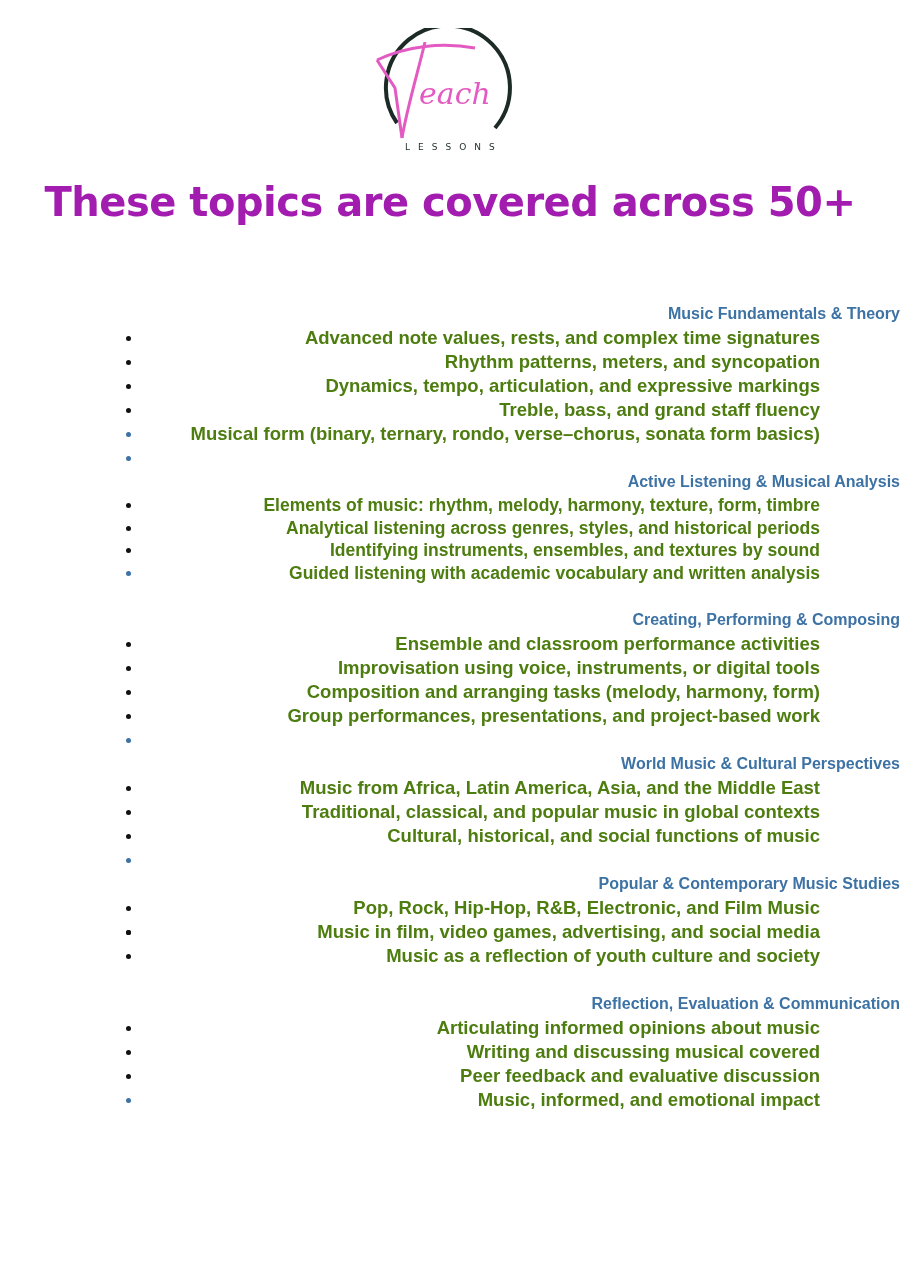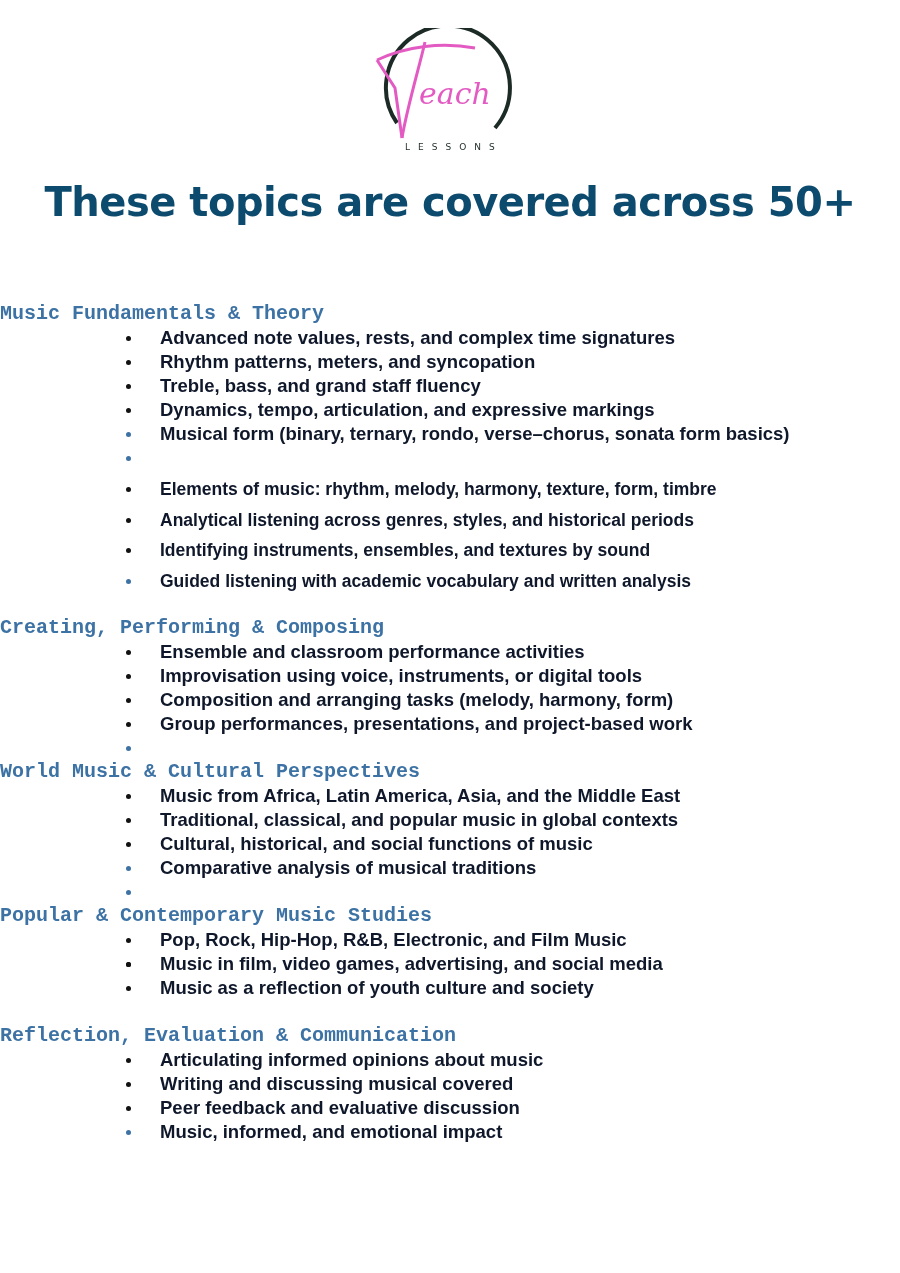--- a/index.html
+++ b/index.html
@@ -6,41 +6,41 @@
     html, body { width: 900px; height: 1273px; background: #ffffff; overflow: hidden; }
     body { position: relative; font-family: "Liberation Sans", sans-serif; }
 
     .logo {
       position: absolute; left: 367px; top: 28px; width: 150px; height: 130px;
     }
     .logo svg { width: 150px; height: 130px; display: block; }
 
     .headline {
       position: absolute; left: 0; top: 174px; width: 900px;
-      text-align: center; color: #0c4a6e;
+      text-align: center; color: #a21caf;
       font-family: "DejaVu Sans", sans-serif; font-weight: bold;
       font-size: 40px; line-height: 56px; letter-spacing: -0.5px;
     }
 
     .content {
       position: absolute; left: 0; top: 302px; width: 900px;
     }
 
     .section-title {
-      text-align: left; color: #3d72a4;
-      font-family: Liberation Mono, monospace; font-weight: bold;
-      font-size: 20px; height: 24px; line-height: 24px;
+      text-align: right; color: #3d72a4;
+      font-family: Liberation Sans, sans-serif; font-weight: bold;
+      font-size: 16px; height: 24px; line-height: 24px;
     }
 
     .item {
-      position: relative; text-align: left; color: #0f172a;
+      position: relative; text-align: right; color: #4d7c0f;
       font-family: "Liberation Sans", sans-serif; font-weight: bold;
       font-size: 18.5px; line-height: 24px; padding: 0 80px 0 160px;
     }
-    .item.tight { line-height: 22.5px; font-size: 17.5px; margin-top: 8px; }
+    .item.tight { line-height: 22.5px; font-size: 17.5px; }
 
     .bullet {
       position: absolute; left: 126px; top: 10px;
       width: 5px; height: 5px; border-radius: 50%; background: #111111;
     }
     .bullet.blue { background: #3d72a4; }
     .item.tight .bullet { top: 9px; }
 
     .empty-item { position: relative; height: 24px; }
     .empty-item .bullet { top: 10px; }
@@ -64,29 +64,30 @@
 <div class="headline">
   <div>These topics are covered across 50+</div>
 </div>
 
 <div class="content">
 
   <div>
     <div class="section-title">Music Fundamentals &amp; Theory</div>
     <div class="item"><span class="bullet"></span><span>Advanced note values, rests, and complex time signatures</span></div>
     <div class="item"><span class="bullet"></span><span>Rhythm patterns, meters, and syncopation</span></div>
+    <div class="item"><span class="bullet"></span><span>Dynamics, tempo, articulation, and expressive markings</span></div>
     <div class="item"><span class="bullet"></span><span>Treble, bass, and grand staff fluency</span></div>
-    <div class="item"><span class="bullet"></span><span>Dynamics, tempo, articulation, and expressive markings</span></div>
     <div class="item"><span class="bullet blue"></span><span>Musical form (binary, ternary, rondo, verse–chorus, sonata form basics)</span></div>
     <div class="empty-item">
         <span class="bullet blue"></span>
       </div>
   </div>
 
   <div>
+    <div class="section-title">Active Listening &amp; Musical Analysis</div>
     <div class="item tight"><span class="bullet"></span><span>Elements of music: rhythm, melody, harmony, texture, form, timbre</span></div>
     <div class="item tight"><span class="bullet"></span><span>Analytical listening across genres, styles, and historical periods</span></div>
     <div class="item tight"><span class="bullet"></span><span>Identifying instruments, ensembles, and textures by sound</span></div>
     <div class="item tight"><span class="bullet blue"></span><span>Guided listening with academic vocabulary and written analysis</span></div>
     <div class="spacer"></div>
   </div>
 
   <div>
     <div class="section-title">Creating, Performing &amp; Composing</div>
     <div class="item"><span class="bullet"></span><span>Ensemble and classroom performance activities</span></div>
@@ -96,21 +97,20 @@
     <div class="empty-item">
         <span class="bullet blue"></span>
       </div>
   </div>
 
   <div>
     <div class="section-title">World Music &amp; Cultural Perspectives</div>
     <div class="item"><span class="bullet"></span><span>Music from Africa, Latin America, Asia, and the Middle East</span></div>
     <div class="item"><span class="bullet"></span><span>Traditional, classical, and popular music in global contexts</span></div>
     <div class="item"><span class="bullet"></span><span>Cultural, historical, and social functions of music</span></div>
-    <div class="item"><span class="bullet blue"></span><span>Comparative analysis of musical traditions</span></div>
     <div class="empty-item">
         <span class="bullet blue"></span>
       </div>
   </div>
 
   <div>
     <div class="section-title">Popular &amp; Contemporary Music Studies</div>
     <div class="item"><span class="bullet"></span><span>Pop, Rock, Hip-Hop, R&amp;B, Electronic, and Film Music</span></div>
     <div class="item"><span class="bullet"></span></div>
     <div class="item"><span class="bullet"></span><span>Music in film, video games, advertising, and social media</span></div>

